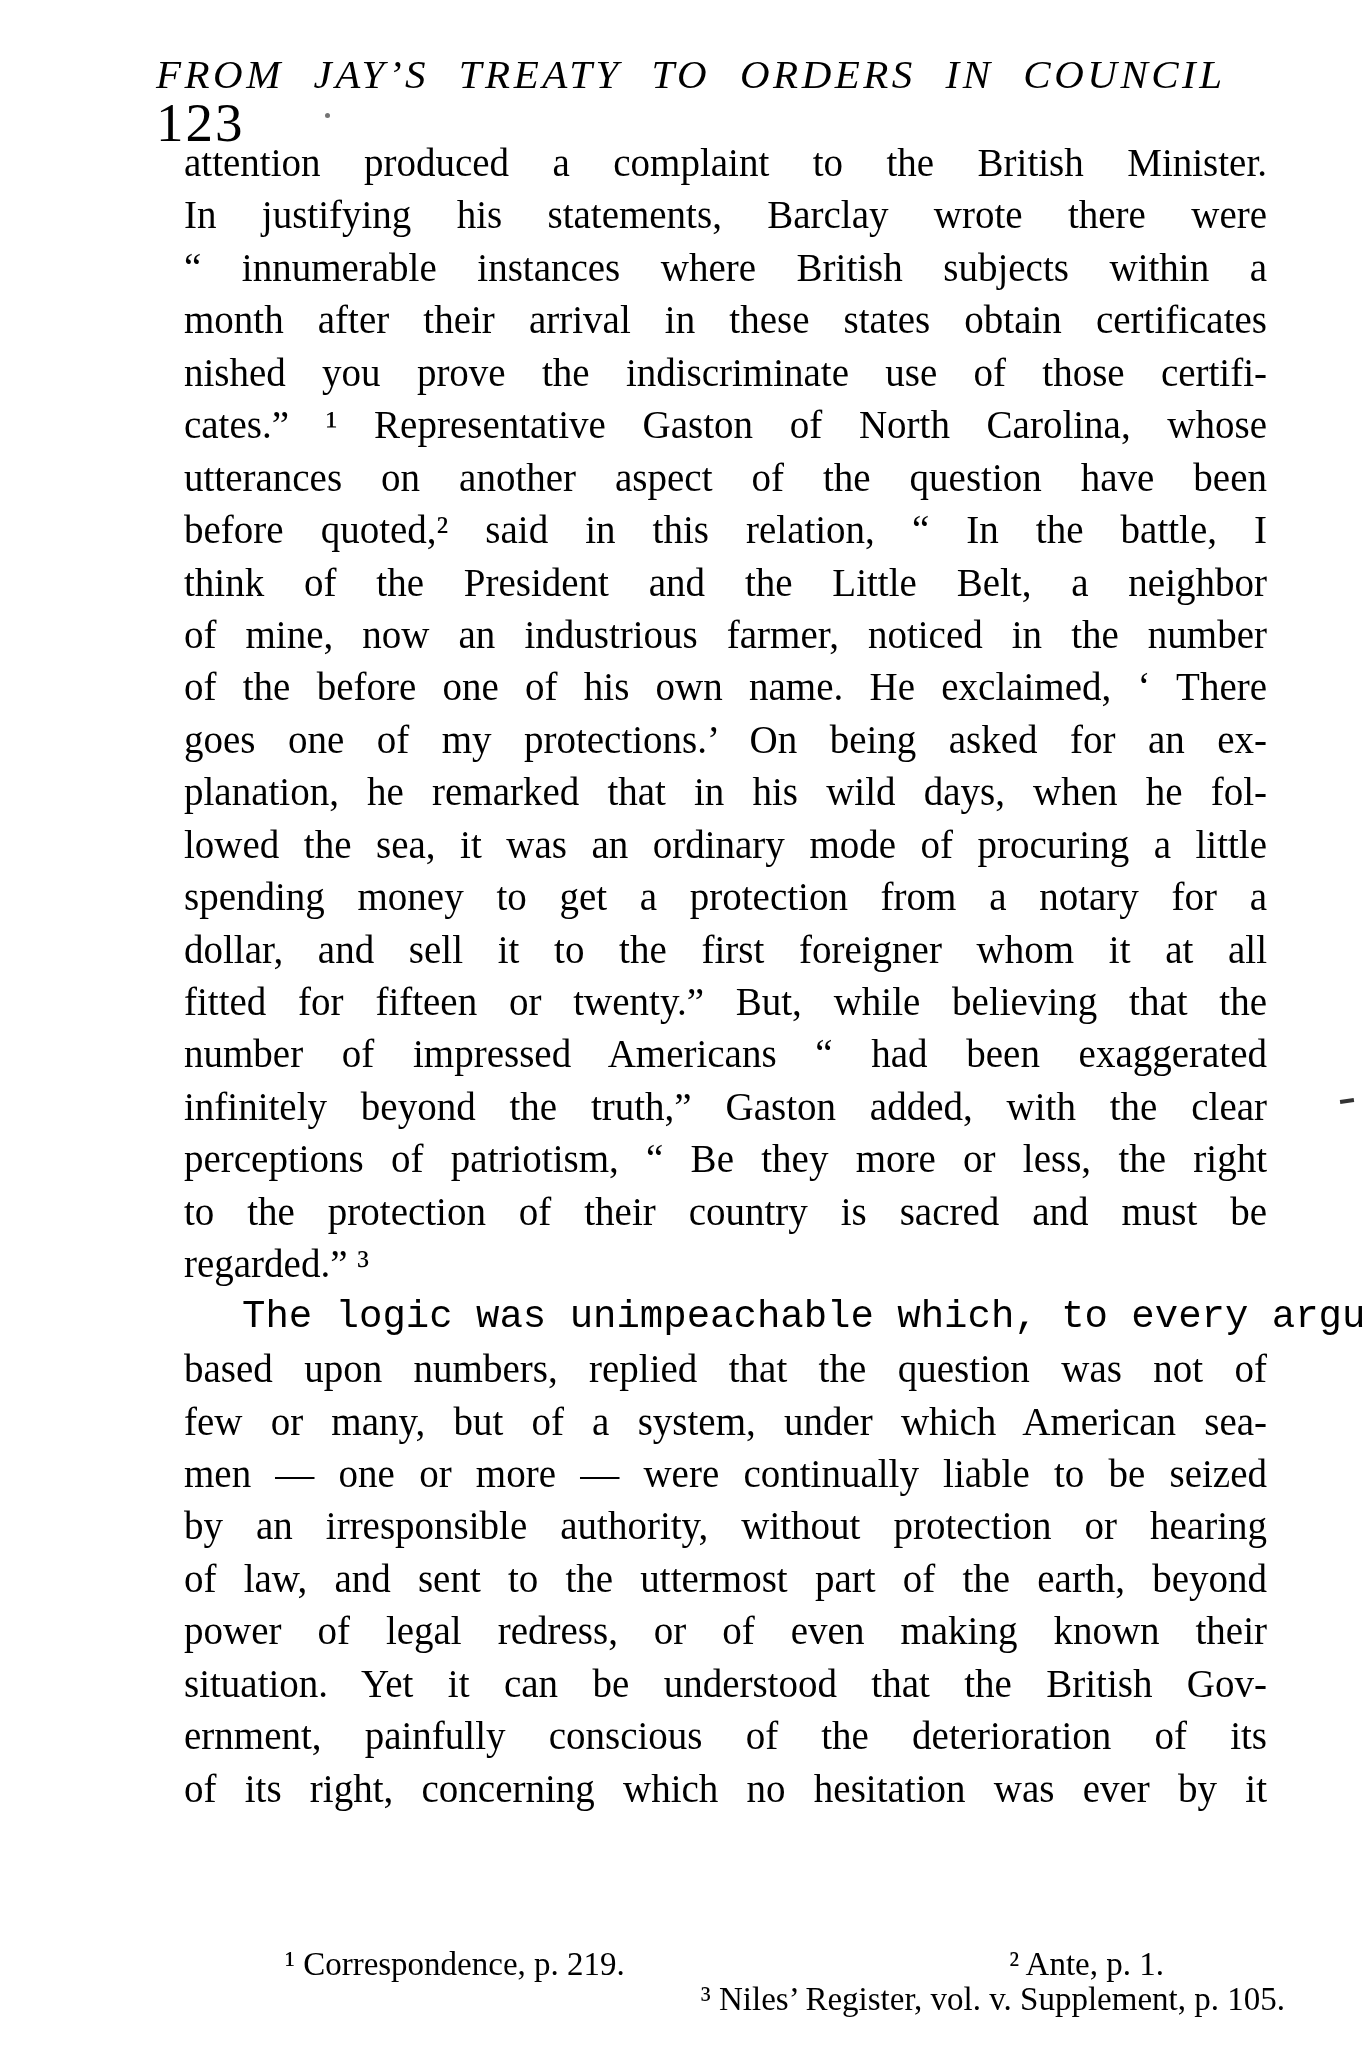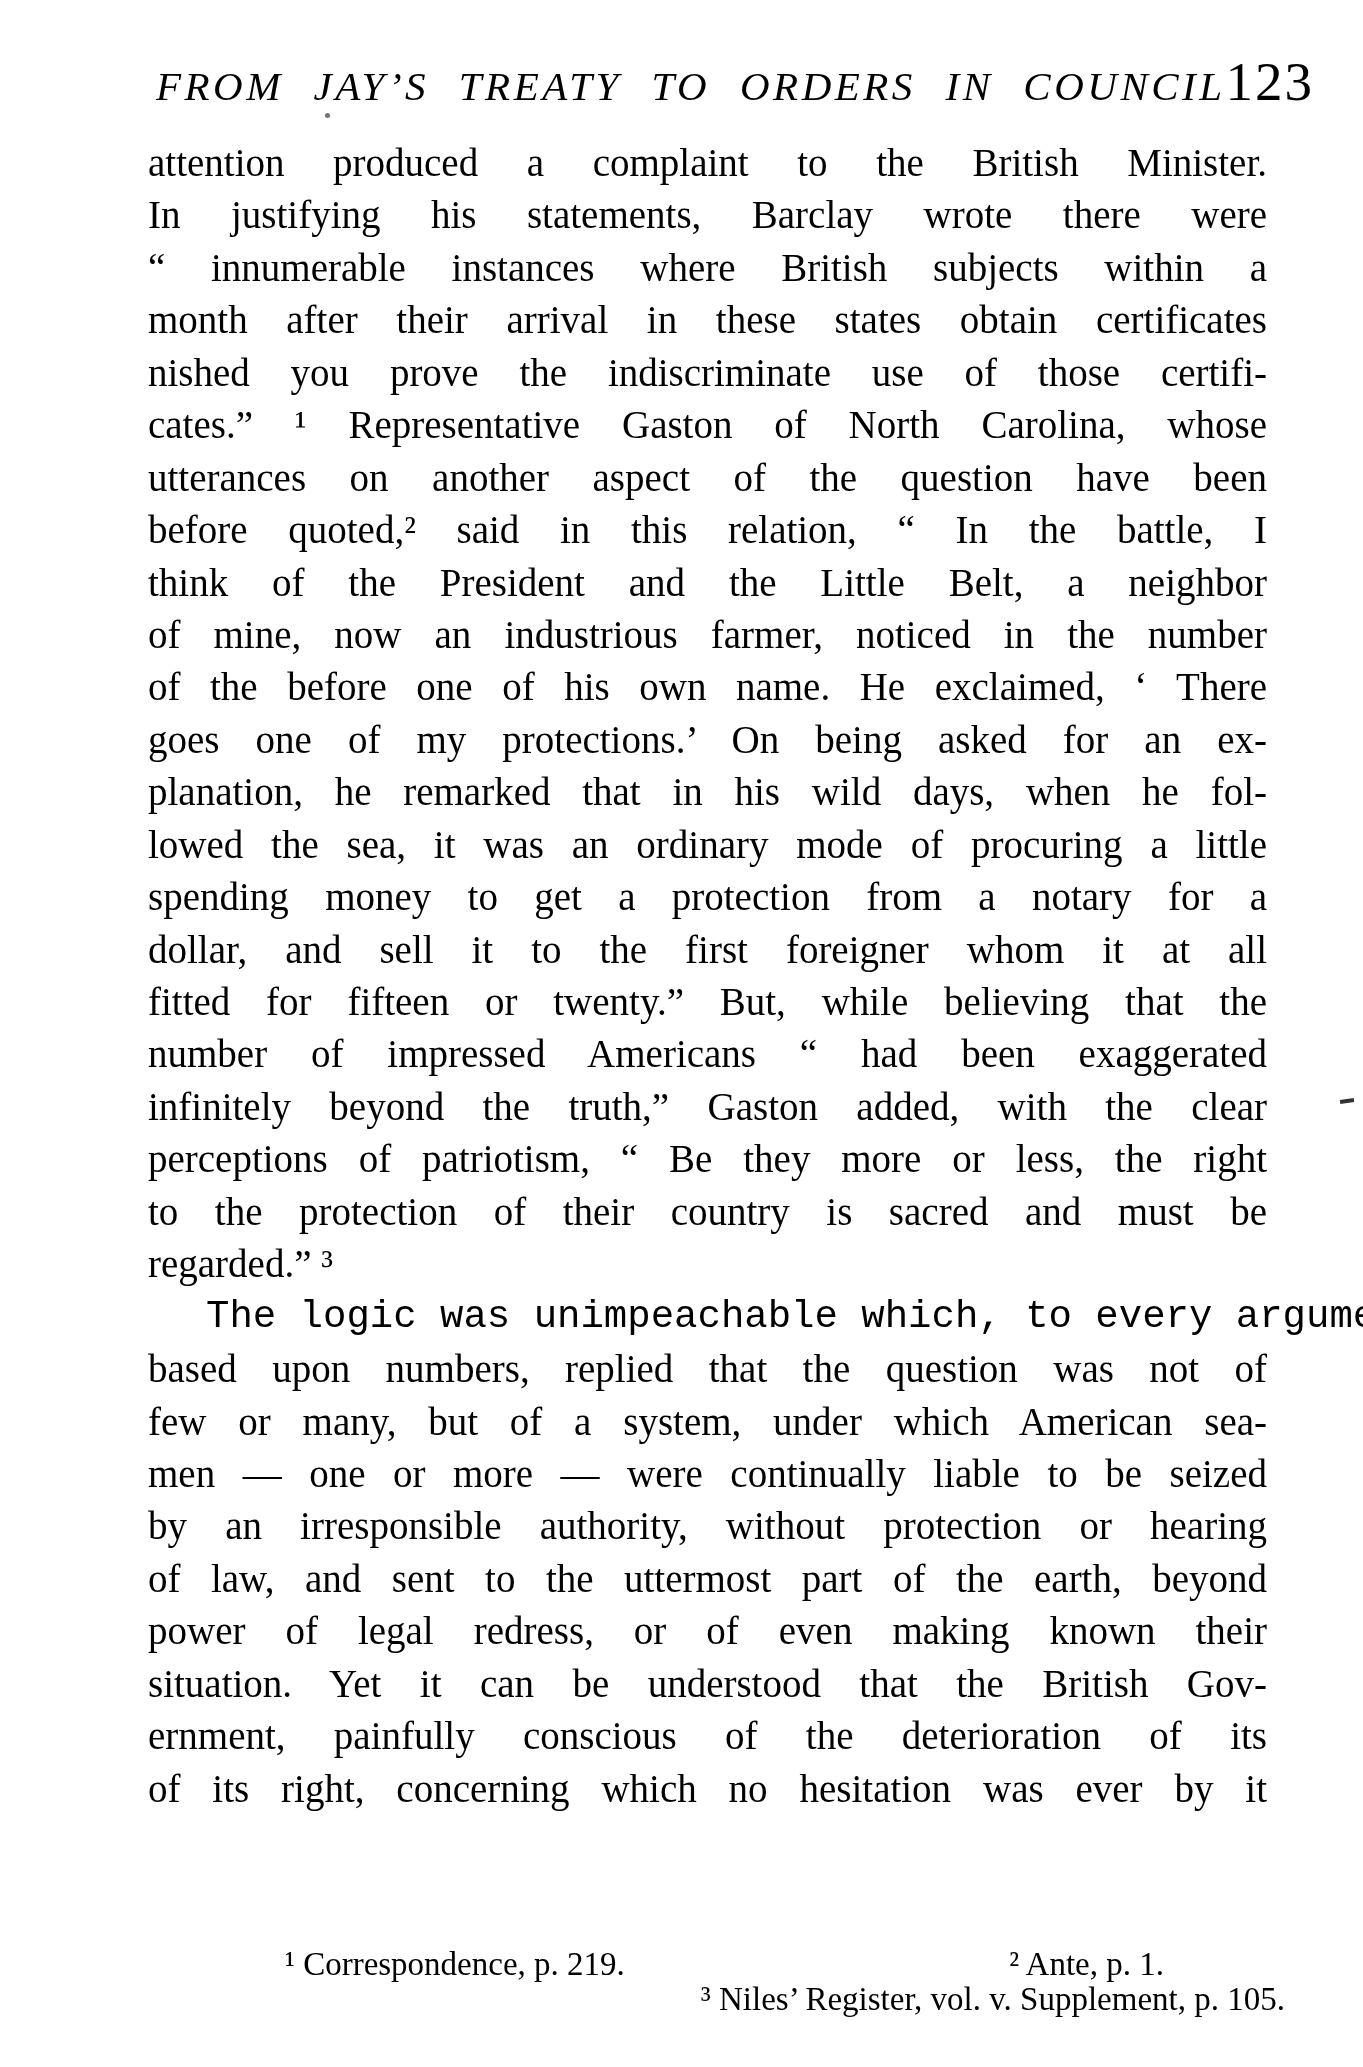--- a/index.html
+++ b/index.html
@@ -22,20 +22,21 @@
   .running-header {
     position: absolute;
     left: 156px;
     top: 54px;
     width: 1132px;
     display: flex;
     justify-content: space-between;
     align-items: baseline;
     line-height: 1;
     white-space: nowrap;
+    flex-direction: column;
   }
   .header-title {
     font-style: italic;
     font-size: 41px;
     letter-spacing: 3.5px;
     word-spacing: 16px;
   }
   .header-page-number {
     font-style: normal;
     font-size: 55px;
@@ -49,20 +50,21 @@
     width: 1119px;
     font-size: 39px;
   }
   .line {
     height: 52.45px;
     line-height: 52.45px;
     white-space: nowrap;
     text-align: justify;
     text-align-last: justify;
     text-justify: inter-word;
+    margin-left: 36px;
   }
   .line.indent { padding-left: 58px; font-family: Liberation Mono, monospace; }
   .line.no-stretch { text-align-last: left; }
   
   .footnotes {
     position: absolute;
     left: 148px;
     top: 1947px;
     width: 1119px;
     font-size: 33px;

